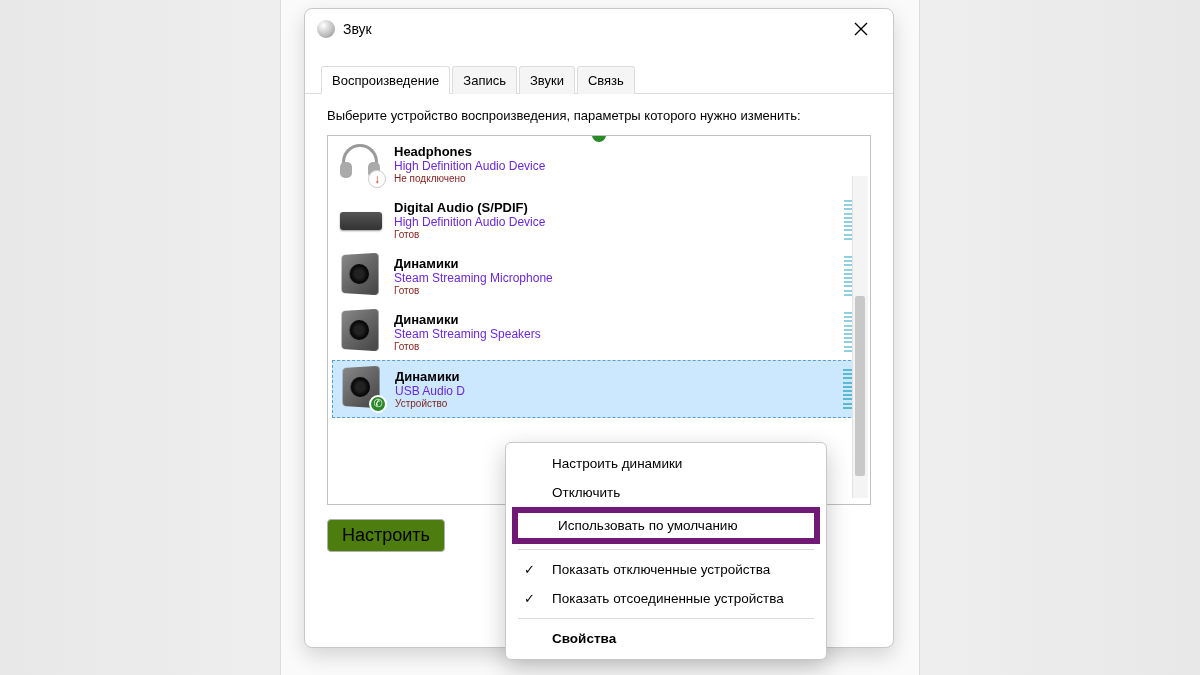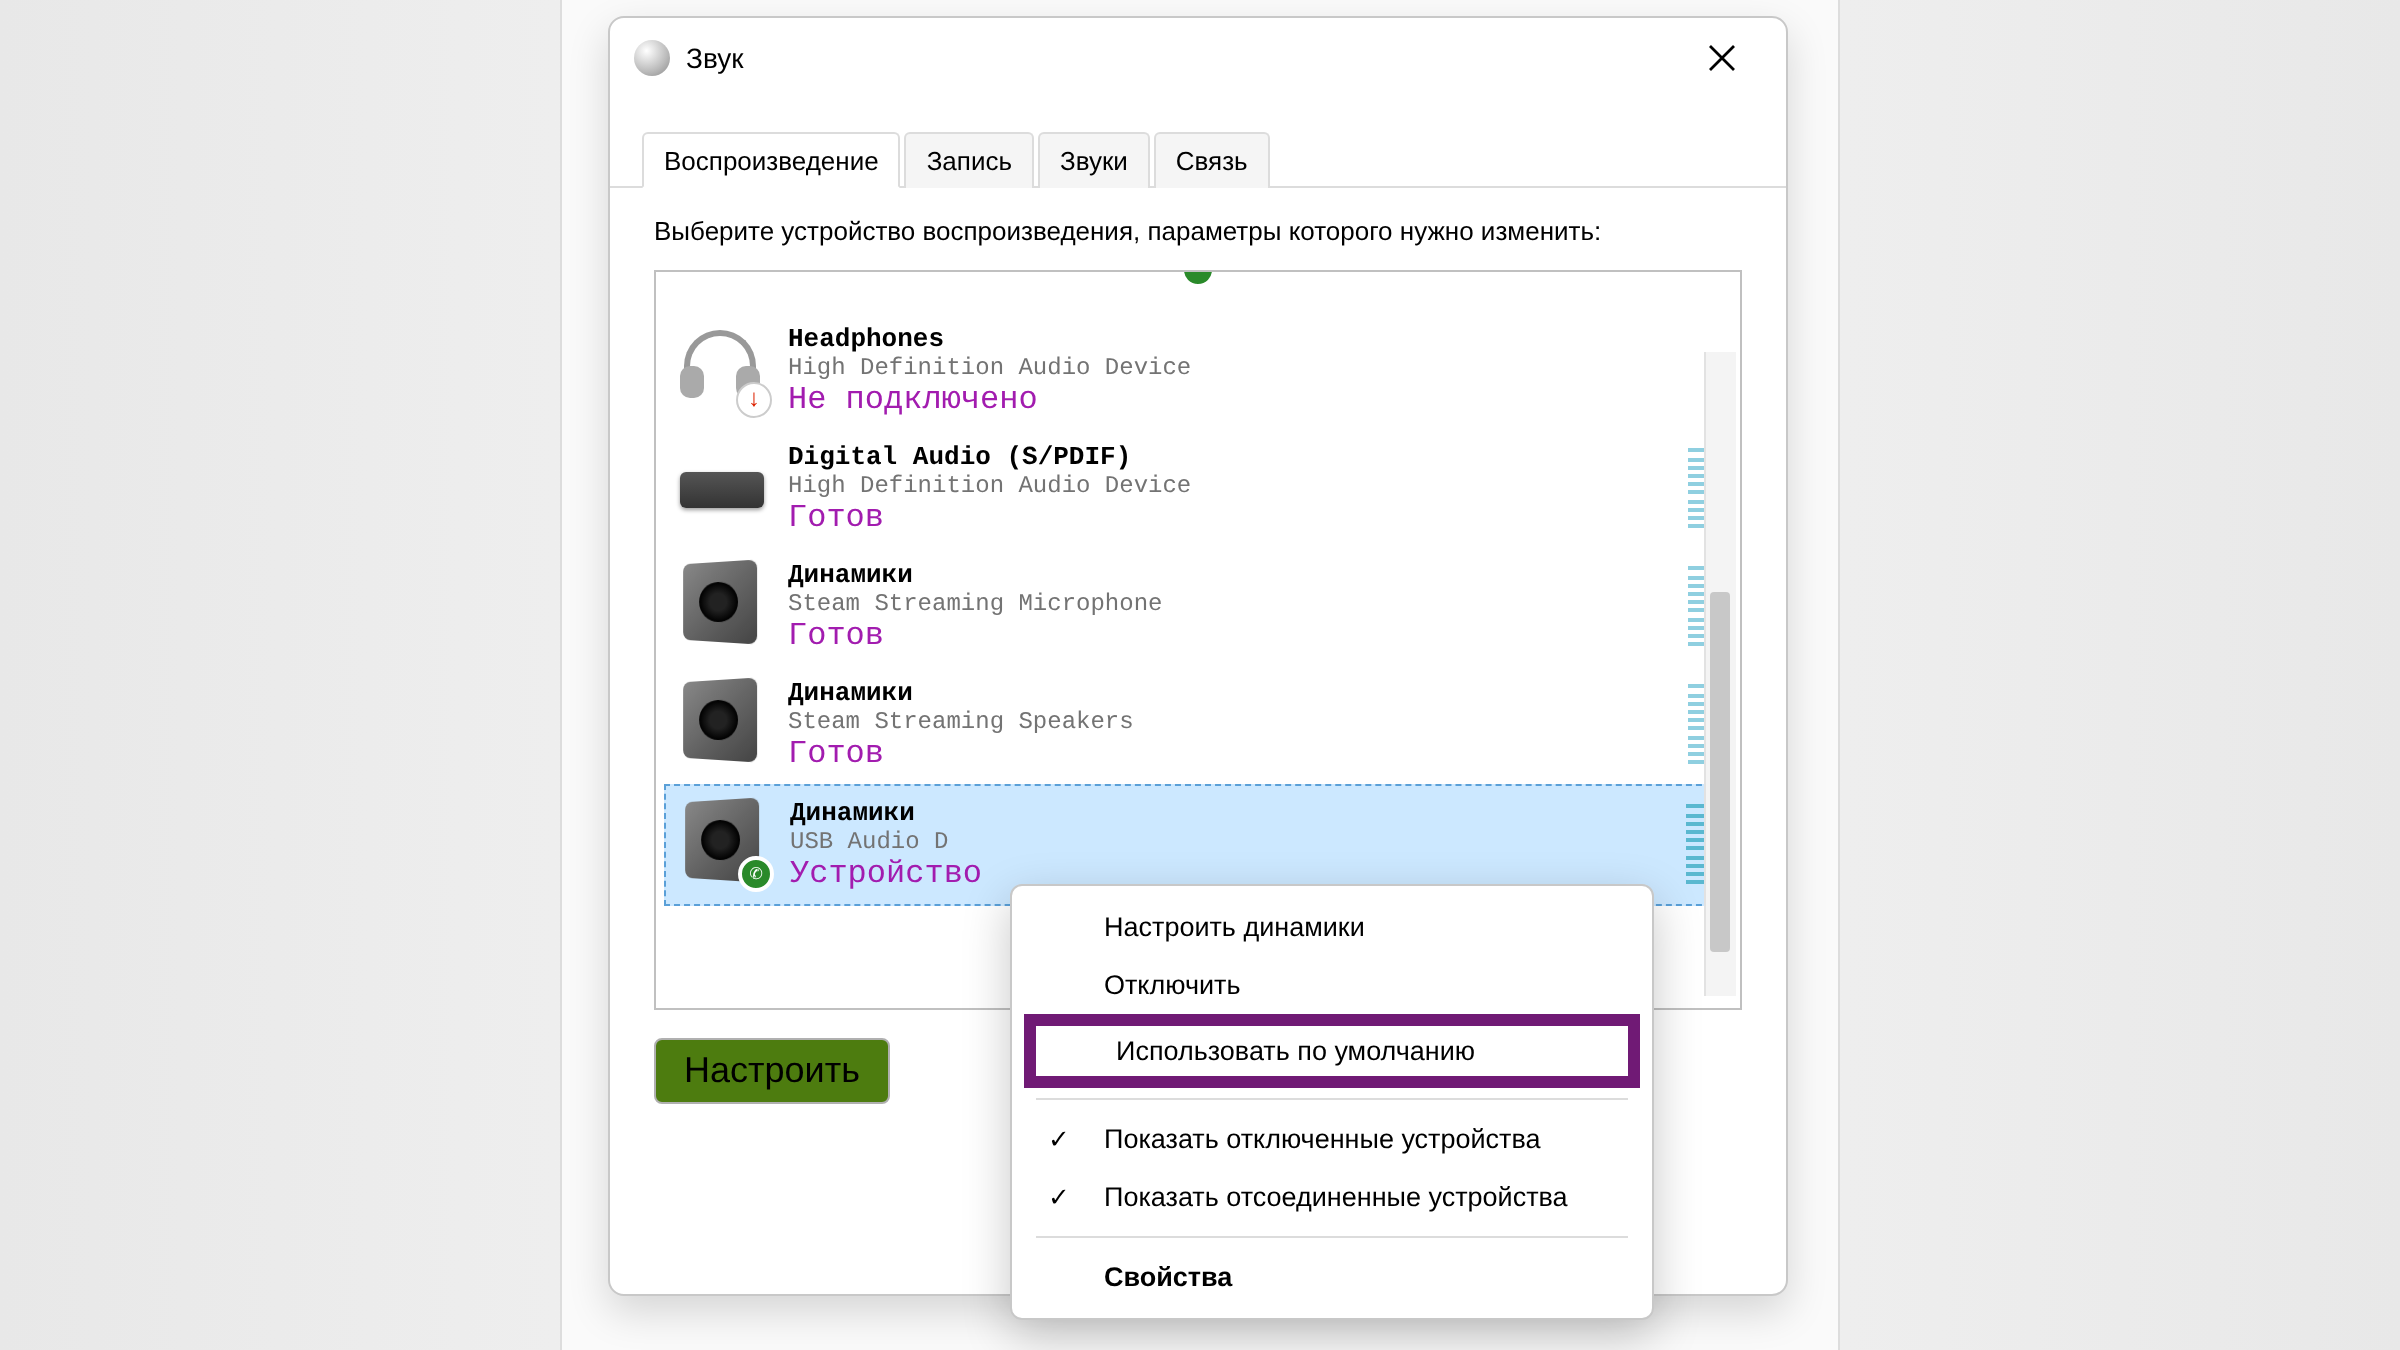--- a/index.html
+++ b/index.html
@@ -75,23 +75,22 @@
     background: #fff;
     border-bottom: 1px solid #fff;
     font-weight: 400;
   }
   .content { padding: 14px 22px 14px; flex: 1; display: flex; flex-direction: column; }
   .instruction { font-size: 13px; color: #000; margin-bottom: 10px; line-height: 1.3; }
   .device-list {
     border: 1px solid #c0c0c0;
     height: 370px;
     overflow-y: auto;
-    padding: 20px 4px 4px 4px;
+    padding: 0 4px 4px 4px;
     position: relative;
-    font-family: Liberation Mono, monospace;
   }
   .device-row {
     display: flex;
     align-items: center;
     padding: 6px 8px;
     gap: 10px;
     cursor: pointer;
   }
   .device-row.selected {
     background: #cce8ff;
@@ -134,22 +133,22 @@
   }
   .badge-phone {
     position:absolute; right:-2px; bottom:-2px;
     width:18px; height:18px; border-radius:50%;
     background:#2a8a2a; border:2px solid #fff;
     display:flex; align-items:center; justify-content:center;
   }
   .badge-phone::after{content:"✆"; color:#fff; font-size:11px;}
   .device-info { flex:1; }
   .device-name { font-size:13px; font-weight:600; color:#000; }
-  .device-desc { font-size:12px; color:#737373; }
-  .device-status { font-size:16px; color:#a21caf; }
+  .device-desc { font-size:12px; color:#6d28d9; }
+  .device-status { font-size:10px; color:#7f1d1d; }
   .level-meter {
     width:14px; height:44px;
     display:flex; flex-direction:column; justify-content:space-between;
     padding:2px 0;
   }
   .level-meter .bar{height:2px; background:#8fcfe0;}
   .level-meter.active .bar{background:#5ab8d0;}
   .button-row {
     display:flex; justify-content:space-between;
     margin-top:14px;

